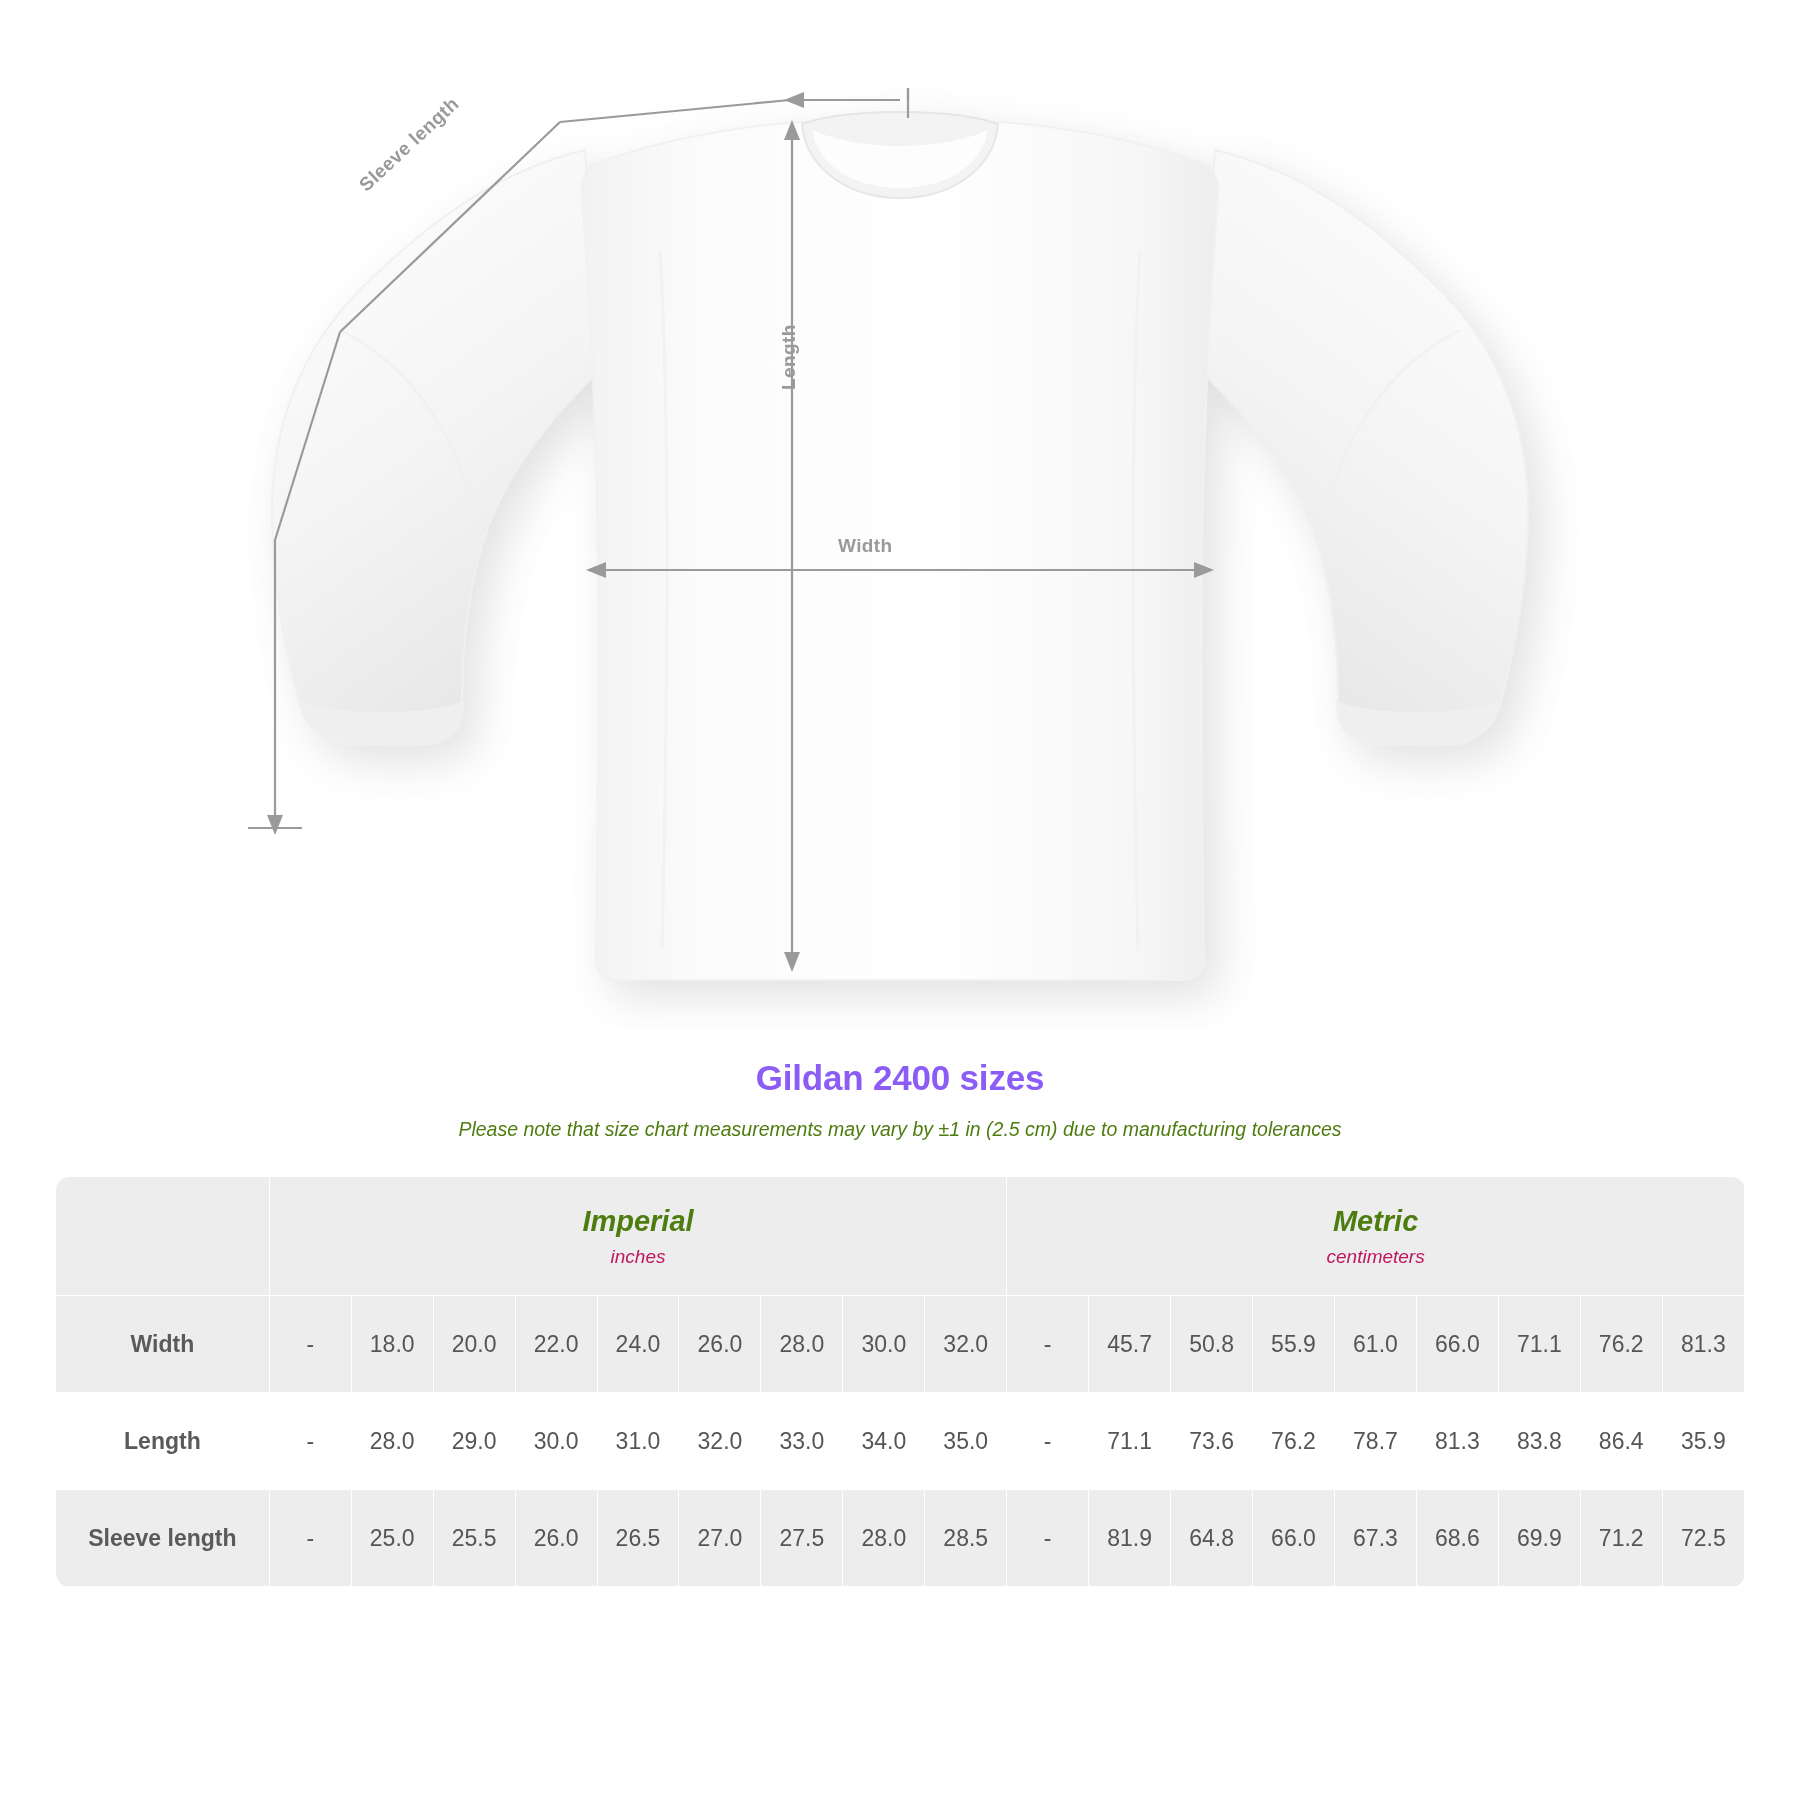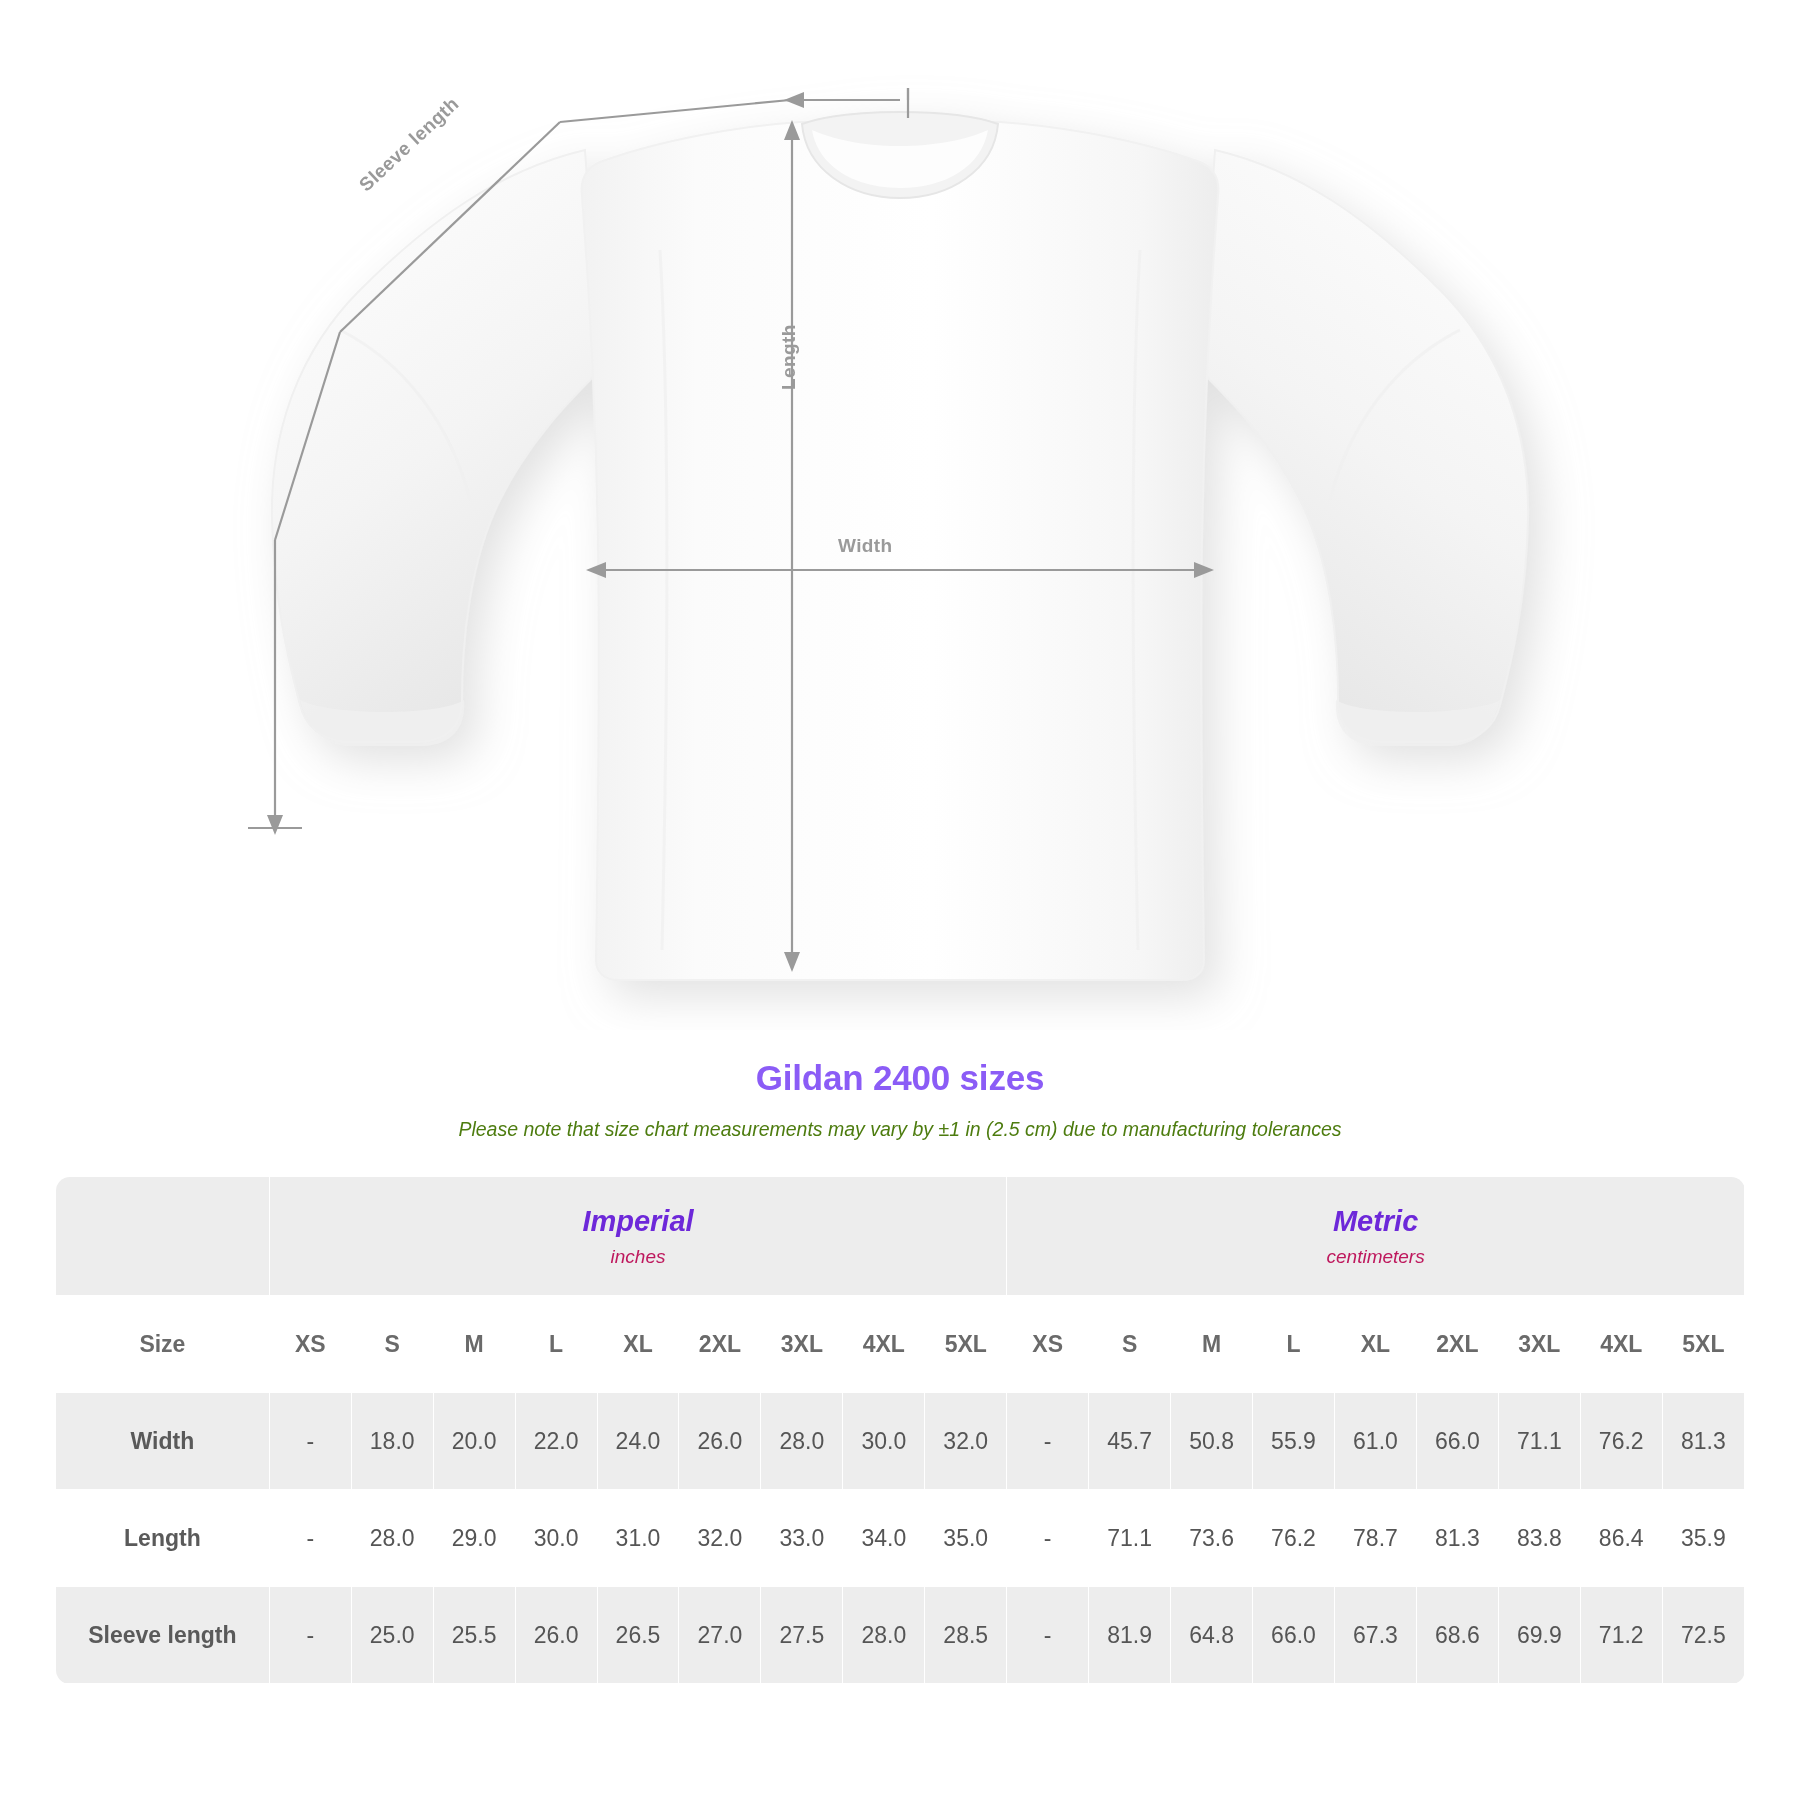--- a/index.html
+++ b/index.html
@@ -97,21 +97,21 @@
     background: #ededed;
     border-top-left-radius: 14px;
   }
   .unit-header td.last {
     border-top-right-radius: 14px;
   }
   .unit-name {
     font-size: 29px;
     font-style: italic;
     font-weight: bold;
-    color: #6d28d9;
+    color: #4d7c0f;
   }
   .unit-sub {
     font-size: 19px;
     font-style: italic;
     color: #be185d;
     margin-top: 8px;
   }
   .row-size td {
     background: #ffffff;
     height: 96px;
@@ -278,41 +278,20 @@
           <td colspan="9">
             <div class="unit-name">Imperial</div>
             <div class="unit-sub">inches</div>
           </td>
           <td class="last" colspan="9">
             <div class="unit-name">Metric</div>
             <div class="unit-sub">centimeters</div>
           </td>
         </tr>
 
-        <tr class="row-size">
-          <td class="label-cell">Size</td>
-          <td>XS</td>
-          <td>S</td>
-          <td>M</td>
-          <td>L</td>
-          <td>XL</td>
-          <td>2XL</td>
-          <td>3XL</td>
-          <td>4XL</td>
-          <td>5XL</td>
-          <td>XS</td>
-          <td>S</td>
-          <td>M</td>
-          <td>L</td>
-          <td>XL</td>
-          <td>2XL</td>
-          <td>3XL</td>
-          <td>4XL</td>
-          <td>5XL</td>
-        </tr>
 
         <tr class="data-row shaded">
           <td class="label-cell">Width</td>
           <td>-</td>
           <td>18.0</td>
           <td>20.0</td>
           <td>22.0</td>
           <td>24.0</td>
           <td>26.0</td>
           <td>28.0</td>

